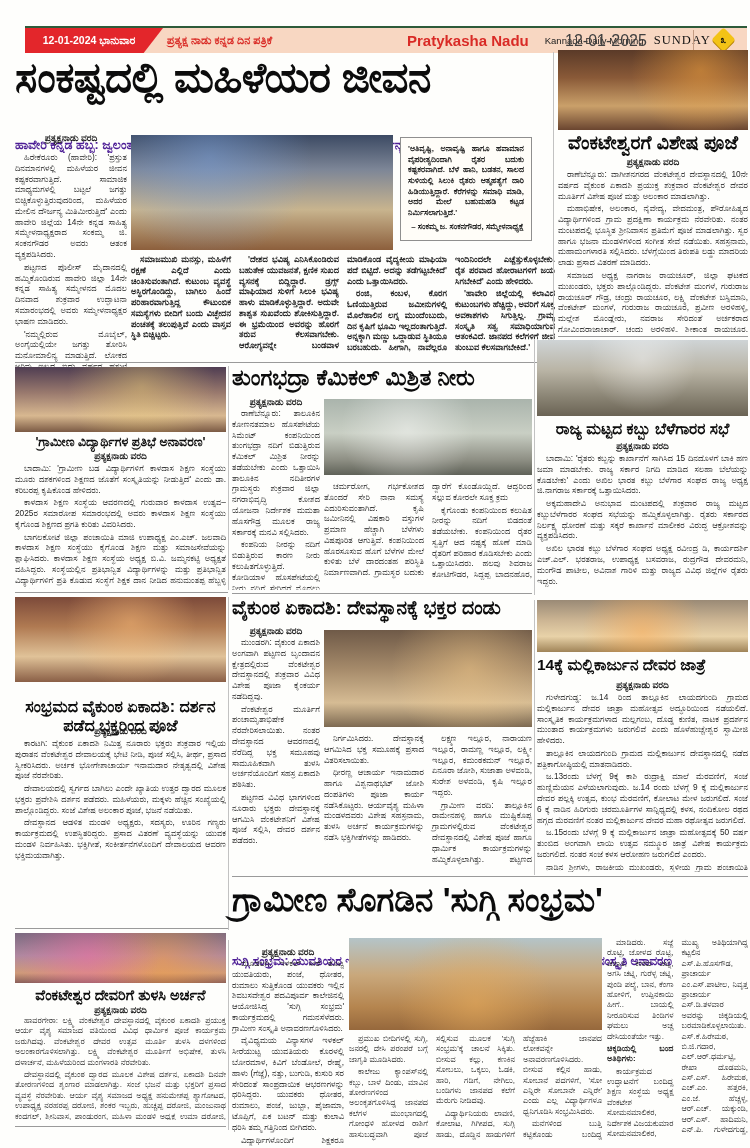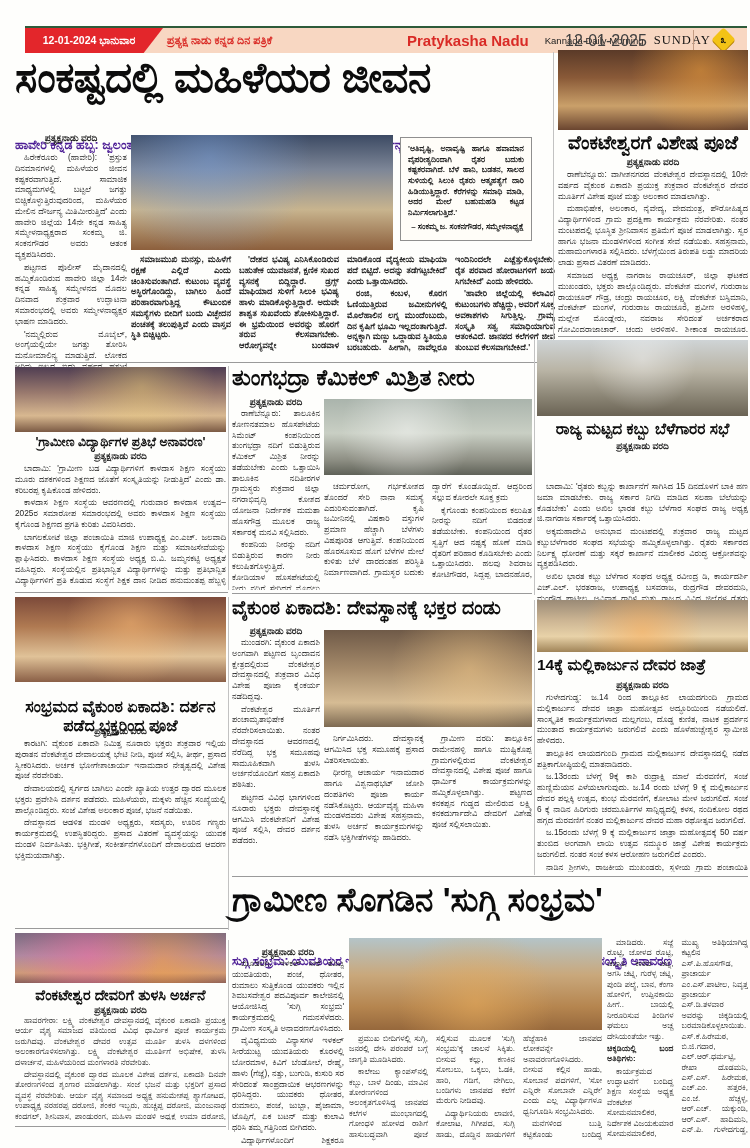--- a/index.html
+++ b/index.html
@@ -152,21 +152,21 @@
   <div class="photo ph4" style="left:324px;top:399px;width:208px;height:76px;"></div>
   <div class="abs body cols2" style="left:324px;top:481px;width:208px;height:108px;">
     <p>ಚರ್ಮರೋಗ, ಗರ್ಭಕೋಶದ ತೊಂದರೆ ಸೇರಿ ನಾನಾ ಸಮಸ್ಯೆ ಎದುರಿಸುವಂತಾಗಿದೆ. ಕೃಷಿ ಜಮೀನಿನಲ್ಲಿ ವಿಷಕಾರಿ ವಸ್ತುಗಳ ಪ್ರಮಾಣ ಹೆಚ್ಚಾಗಿ ಬೆಳೆಗಳು ವಿಷಪೂರಿತ ಆಗುತ್ತಿವೆ. ಕಂಪನಿಯಿಂದ ಹೊರಸೂಸುವ ಹೊಗೆ ಬೆಳೆಗಳ ಮೇಲೆ ಕುಳಿತು ಬೆಳೆ ದಾರದಂತಹ ಪರಿಸ್ಥಿತಿ ನಿರ್ಮಾಣವಾಗಿದೆ. ಗ್ರಾಮಸ್ಥರ ಬದುಕು ದ್ವಾರೆಗೆ ಕೊಂಡೊಯ್ದಿದೆ. ಆದ್ದರಿಂದ ಸಲ್ಲುವ ಕೋರಲೇ ಸೂಕ್ತ ಕ್ರಮ</p>
     <p>ಕೈಗೊಂಡು ಕಂಪನಿಯಿಂದ ಕಲುಷಿತ ನೀರನ್ನು ನದಿಗೆ ಬಿಡದಂತೆ ತಡೆಯಬೇಕು. ಕಂಪನಿಯಿಂದ ರೈತರ ಸ್ವತ್ತಿಗೆ ಆದ ನಷ್ಟಕ್ಕೆ ಹೊಣೆ ಮಾಡಿ ರೈತರಿಗೆ ಪರಿಹಾರ ಕೊಡಿಸಬೇಕು ಎಂದು ಒತ್ತಾಯಿಸಿದರು. ಹಲವು ಶಿವರಾಜ ಕೋಟಿಗೌಡರ, ಸಿದ್ದಪ್ಪ ಬಾದನಹೊರ, ಪ್ರಕಾಶ ಪೂಜಾರ, ಗುರು ಮೇಗಳಮನಿ, ಪ್ರಕಾಶ ಹದವಿ, ನಾಗರಾಜ ಮುದಕವಿ, ಲಿಂಗರಾಜ ಹದವಿ, ದೇಶದ ಸೇನಾರ, ನಾಗರಾಜ ಸೇರಿದ್ದರು.</p>
   </div>
   <div class="vrule" style="left:534px;top:340px;height:255px;"></div>
 
   <div class="photo ph5" style="left:537px;top:340px;width:211px;height:76px;"></div>
   <div class="abs h-sm" style="left:537px;top:420px;width:211px;font-size:15.5px;">ರಾಜ್ಯ ಮಟ್ಟದ ಕಬ್ಬು ಬೆಳೆಗಾರರ ಸಭೆ</div>
   <div class="abs dateline" style="left:537px;top:441px;width:211px;">ಪ್ರತ್ಯಕ್ಷನಾಡು ವರದಿ</div>
-  <div class="abs body" style="left:537px;top:453px;width:211px;height:140px;margin-top:28px;">
+  <div class="abs body" style="left:537px;top:453px;width:211px;height:140px;">
     <p>ಬಾದಾಮಿ: 'ರೈತರು ಕಬ್ಬನ್ನು ಕಾರ್ಖಾನೆಗೆ ಸಾಗಿಸಿದ 15 ದಿನದೊಳಗೆ ಬಾಕಿ ಹಣ ಜಮಾ ಮಾಡಬೇಕು. ರಾಜ್ಯ ಸರ್ಕಾರ ನಿಗದಿ ಮಾಡಿದ ಸಲಹಾ ಬೆಲೆಯನ್ನು ಕೊಡಬೇಕು' ಎಂದು ಅಖಿಲ ಭಾರತ ಕಬ್ಬು ಬೆಳೆಗಾರ ಸಂಘದ ರಾಜ್ಯ ಅಧ್ಯಕ್ಷ ಜಿ.ನಾಗರಾಜ ಸರ್ಕಾರಕ್ಕೆ ಒತ್ತಾಯಿಸಿದರು.</p>
     <p>ಅಕ್ಕಮಹಾದೇವಿ ಅನುಭಾವ ಮಂಟಪದಲ್ಲಿ ಶುಕ್ರವಾರ ರಾಜ್ಯ ಮಟ್ಟದ ಕಬ್ಬುಬೆಳೆಗಾರರ ಸಂಘದ ಸಭೆಯನ್ನು ಹಮ್ಮಿಕೊಳ್ಳಲಾಗಿತ್ತು. ರೈತರು ಸರ್ಕಾರದ ನಿರ್ಲಕ್ಷ್ಯ ಧೋರಣೆ ಮತ್ತು ಸಕ್ಕರೆ ಕಾರ್ಖಾನೆ ಮಾಲೀಕರ ವಿರುದ್ಧ ಆಕ್ರೋಶವನ್ನು ವ್ಯಕ್ತಪಡಿಸಿದರು.</p>
     <p>ಅಖಿಲ ಭಾರತ ಕಬ್ಬು ಬೆಳೆಗಾರ ಸಂಘದ ಅಧ್ಯಕ್ಷ ರವೀಂದ್ರ ಡಿ, ಕಾರ್ಯದರ್ಶಿ ಎಚ್.ಎಲ್. ಭರತರಾಜ, ಉಪಾಧ್ಯಕ್ಷ ಬಸವರಾಜ, ರುದ್ರಗೌಡ ದೇವರಮನಿ, ಮಂಗೌಡ ಪಾಟೀಲ, ಅವಿನಾಶ ಗಾರಿಳಿ ಮತ್ತು ರಾಜ್ಯದ ವಿವಿಧ ಜಿಲ್ಲೆಗಳ ರೈತರು ಇದ್ದರು.</p>
   </div>
 
   <div class="hrule" style="left:15px;top:592px;width:213px;"></div>
   <div class="hrule" style="left:232px;top:593px;width:300px;"></div>
 
   <div class="photo ph6" style="left:15px;top:597px;width:211px;height:85px;"></div>
   <div class="abs h-sm" style="left:15px;top:686px;width:211px;font-size:16px;margin-top:11px;">ಸಂಭ್ರಮದ ವೈಕುಂಠ ಏಕಾದಶಿ: ದರ್ಶನ ಪಡೆದ ಭಕ್ತರಿಂದ ಪೂಜೆ</div>
@@ -183,20 +183,21 @@
   <div class="abs dateline" style="left:232px;top:626px;width:88px;">ಪ್ರತ್ಯಕ್ಷನಾಡು ವರದಿ</div>
   <div class="abs body" style="left:232px;top:637px;width:88px;height:228px;">
     <p>ಮುಂಡರಗಿ: ವೈಕುಂಠ ಏಕಾದಶಿ ಅಂಗವಾಗಿ ಪಟ್ಟಣದ ಬೃಂದಾವನ ಕ್ಷೇತ್ರದಲ್ಲಿರುವ ವೆಂಕಟೇಶ್ವರ ದೇವಸ್ಥಾನದಲ್ಲಿ ಶುಕ್ರವಾರ ವಿವಿಧ ವಿಶೇಷ ಪೂಜಾ ಕೈಂಕರ್ಯ ನಡೆದಿದ್ದವು.</p>
     <p>ವೆಂಕಟೇಶ್ವರ ಮೂರ್ತಿಗೆ ಪಂಚಾಮೃತಾಭಿಷೇಕ ನೆರವೇರಿಸಲಾಯಿತು. ನಂತರ ದೇವಸ್ಥಾನದ ಆವರಣದಲ್ಲಿ ನೆರೆದಿದ್ದ ಭಕ್ತ ಸಮೂಹವು ಸಾಮೂಹಿಕವಾಗಿ ತುಳಸಿ ಅರ್ಚನೆಯೊಂದಿಗೆ ಸಹಸ್ರ ಏಕಾದಶಿ ಪಠಿಸಿತು.</p>
     <p>ಪಟ್ಟಣದ ವಿವಿಧ ಭಾಗಗಳಿಂದ ನೂರಾರು ಭಕ್ತರು ದೇವಸ್ಥಾನಕ್ಕೆ ಆಗಮಿಸಿ ವೆಂಕಟೇಶನಿಗೆ ವಿಶೇಷ ಪೂಜೆ ಸಲ್ಲಿಸಿ, ದೇವರ ದರ್ಶನ ಪಡೆದರು.</p>
   </div>
   <div class="photo ph7" style="left:324px;top:630px;width:208px;height:97px;"></div>
   <div class="abs body cols2" style="left:324px;top:733px;width:208px;height:132px;">
     <p>ನಿರ್ಗಮಿಸಿದರು. ದೇವಸ್ಥಾನಕ್ಕೆ ಆಗಮಿಸಿದ ಭಕ್ತ ಸಮೂಹಕ್ಕೆ ಪ್ರಸಾದ ವಿತರಿಸಲಾಯಿತು.</p>
     <p>ಧೀರಣ್ಣ ಆಚಾರ್ಯ ಇನಾಮದಾರ ಹಾಗೂ ವಿಶ್ವನಾಥಭಟ್ ಜೋಶಿ ದಂಪತಿಗಳು ಪೂಜಾ ಕಾರ್ಯ ನಡೆಸಿಕೊಟ್ಟರು. ಆರ್ಯವೈಶ್ಯ ಮಹಿಳಾ ಮಂಡಳದವರು ವಿಶೇಷ ಸಹಸ್ರನಾಮ, ತುಳಸಿ ಅರ್ಚನೆ ಕಾರ್ಯಕ್ರಮಗಳನ್ನು ನಡೆಸಿ ಭಕ್ತಿಗೀತೆಗಳನ್ನು ಹಾಡಿದರು.</p>
+    <p>ಲಕ್ಷ್ಮಣ ಇಲ್ಲೂರ, ನಾರಾಯಣ ಇಲ್ಲೂರ, ರಾಮಣ್ಣ ಇಲ್ಲೂರ, ಲಕ್ಷ್ಮೀ ಇಲ್ಲೂರ, ಕಮಂಠಕಮನ್ ಇಲ್ಲೂರ, ಏನೂರಾ ಜೋಶಿ, ಸುಜಾತಾ ಅಳವಂಡಿ, ಸುರೇಶ ಅಳವಂಡಿ, ಕೃಷಿ ಇಲ್ಲೂರ ಇದ್ದರು.</p>
     <p>ಗ್ರಾಮೀಣ ವರದಿ: ತಾಲ್ಲೂಕಿನ ರಾಮೇನಹಳ್ಳಿ ಹಾಗೂ ಮುಷ್ಟಿಕೊಪ್ಪ ಗ್ರಾಮಗಳಲ್ಲಿರುವ ವೆಂಕಟೇಶ್ವರ ದೇವಸ್ಥಾನದಲ್ಲಿ ವಿಶೇಷ ಪೂಜೆ ಹಾಗೂ ಧಾರ್ಮಿಕ ಕಾರ್ಯಕ್ರಮಗಳನ್ನು ಹಮ್ಮಿಕೊಳ್ಳಲಾಗಿತ್ತು. ಪಟ್ಟಣದ ಕನಕಪ್ಪನ ಗುಡ್ಡದ ಮೇಲಿರುವ ಲಕ್ಷ್ಮಿ ಕನಕದುರ್ಗಾದೇವಿ ದೇವರಿಗೆ ವಿಶೇಷ ಪೂಜೆ ಸಲ್ಲಿಸಲಾಯಿತು.</p>
   </div>
   <div class="vrule" style="left:534px;top:600px;height:275px;"></div>
 
   <div class="photo ph8" style="left:537px;top:600px;width:211px;height:52px;"></div>
   <div class="abs h-sm" style="left:537px;top:656px;width:211px;font-size:15.5px;text-align:left;">14ಕ್ಕೆ ಮಲ್ಲಿಕಾರ್ಜುನ ದೇವರ ಜಾತ್ರೆ</div>
   <div class="abs dateline" style="left:537px;top:680px;width:211px;">ಪ್ರತ್ಯಕ್ಷನಾಡು ವರದಿ</div>
   <div class="abs body" style="left:537px;top:692px;width:211px;height:180px;">
     <p>ಗುಳೇದಗುಡ್ಡ: ಜ.14 ರಿಂದ ತಾಲ್ಲೂಕಿನ ಲಾಯದಗುಂದಿ ಗ್ರಾಮದ ಮಲ್ಲಿಕಾರ್ಜುನ ದೇವರ ಜಾತ್ರಾ ಮಹೋತ್ಸವ ಅದ್ಧೂರಿಯಿಂದ ನಡೆಯಲಿದೆ. ಸಾಂಸ್ಕೃತಿಕ ಕಾರ್ಯಕ್ರಮಗಳಾದ ಮಲ್ಲಗಂಬ, ದೊಡ್ಡ ಕುಣಿತ, ನಾಟಕ ಪ್ರದರ್ಶನ ಮುಂತಾದ ಕಾರ್ಯಕ್ರಮಗಳು ಜರುಗಲಿವೆ ಎಂದು ಹೊಳೆಹುಚ್ಚೇಶ್ವರ ಸ್ವಾಮೀಜಿ ಹೇಳಿದರು.</p>
     <p>ತಾಲ್ಲೂಕಿನ ಲಾಯದಗುಂದಿ ಗ್ರಾಮದ ಮಲ್ಲಿಕಾರ್ಜುನ ದೇವಸ್ಥಾನದಲ್ಲಿ ನಡೆದ ಪತ್ರಿಕಾಗೋಷ್ಠಿಯಲ್ಲಿ ಮಾತನಾಡಿದರು.</p>

